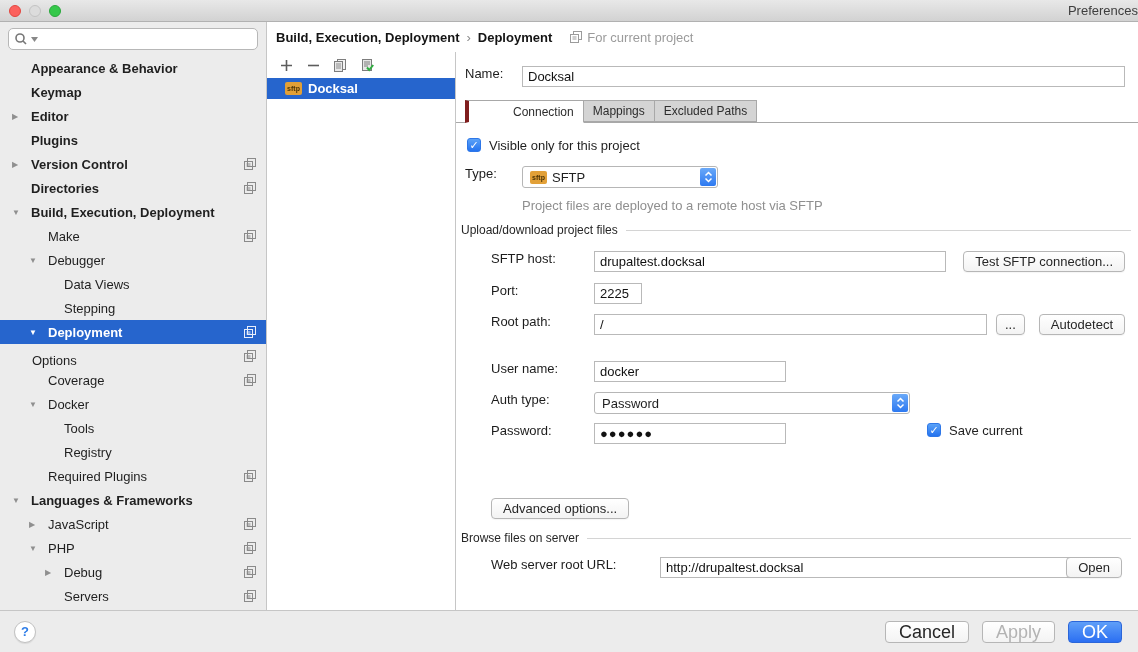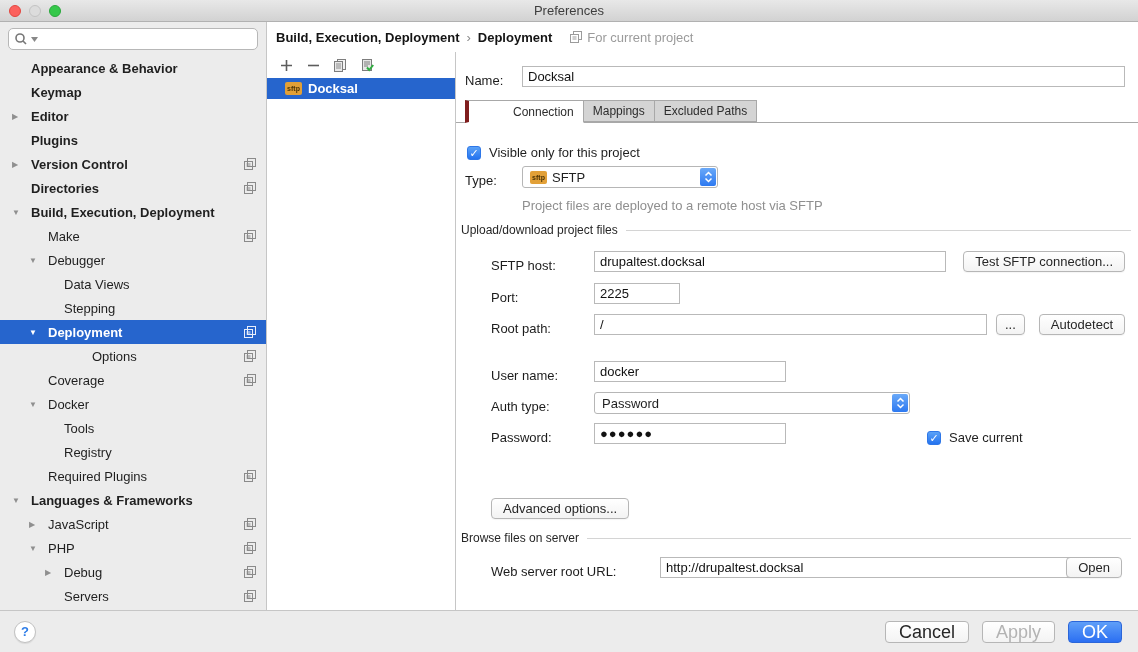--- a/index.html
+++ b/index.html
@@ -7,21 +7,21 @@
   body { font-family:"Liberation Sans","DejaVu Sans",sans-serif; }
   .window {
     position:relative; width:1138px; height:652px; background:#fff;
     overflow:hidden; font-size:13px; color:#1f1f1f;
   }
   
   .titlebar {
     position:absolute; top:0; left:0; right:0; height:22px;
     background:linear-gradient(#e8e8e8,#d2d2d2);
     border-bottom:1px solid #b1b1b1;
-    display:flex; align-items:center; justify-content:center;
+    display:flex; align-items:center; justify-content:flex-end;
   }
   .titlebar-title { font-size:13px; color:#3e3e3e; }
   .traffic { position:absolute; left:9px; top:5px; display:flex; gap:8px; }
   .light { width:12px; height:12px; border-radius:50%; }
   .light.close { background:#fc615d; border:1px solid #e24740; }
   .light.min   { background:#dcdcdc; border:1px solid #c3c3c3; }
   .light.zoom  { background:#35c84a; border:1px solid #2aa83c; }
 
   
   .main-area { position:absolute; top:22px; left:0; right:0; bottom:42px; display:flex; }
@@ -61,21 +61,21 @@
   .tool-btn { width:16px; height:16px; display:flex; align-items:center; justify-content:center; color:#616161; cursor:default; }
   .server-item { height:21px; display:flex; align-items:center; gap:6px; padding-left:18px; background:#2665cd; color:#fff; font-weight:bold; }
   .sftp-badge {
     width:17px; height:13px; background:#e2a037; border-radius:2px; flex:none;
     display:flex; align-items:center; justify-content:center;
     font-size:7px; font-weight:bold; color:#4d3405; letter-spacing:0;
   }
 
   
   .form-panel { flex:1; position:relative; min-width:0; }
-  .frow { position:absolute; height:22px; display:flex; align-items:flex-end; }
+  .frow { position:absolute; height:22px; display:flex; align-items:flex-start; }
   .flabel { color:#1c1c1c; }
   .txt {
     position:absolute; height:21px; border:1px solid #b9b9b9; background:#fff;
     font:inherit; padding:0 5px; outline:none; color:#111;
   }
   .mac-btn {
     position:absolute; height:21px; border:1px solid #b6b6b6; border-radius:4px;
     background:linear-gradient(#ffffff,#f3f3f3); font:inherit; font-size:13px; color:#262626;
     padding:0 11px; box-shadow:0 1px 1px rgba(0,0,0,.04); cursor:default;
   }
@@ -217,21 +217,21 @@
           </div>
           <div class="tree-row bold selected" style="padding-left: 48px;">
             <span class="tree-arrow" style="left: 29px;">▼</span>
             <span class="lbl">Deployment</span>
             <span class="proj-icon"><svg width="12" height="12" viewBox="0 0 12 12">
                 <rect x="3.5" y="0.5" width="8" height="8" fill="none" stroke="currentColor"></rect>
                 <rect x="0.5" y="3.5" width="8" height="8" fill="none" stroke="currentColor"></rect>
                 <path d="M2.5 6h4M2.5 8h4" stroke="currentColor" fill="none"></path>
               </svg></span>
           </div>
-          <div class="tree-row" style="padding-left: 92px;">
+          <div class="tree-row" style="padding-left: 32px; align-items: flex-end;">
             <span class="lbl">Options</span>
             <span class="proj-icon"><svg width="12" height="12" viewBox="0 0 12 12">
                 <rect x="3.5" y="0.5" width="8" height="8" fill="none" stroke="currentColor"></rect>
                 <rect x="0.5" y="3.5" width="8" height="8" fill="none" stroke="currentColor"></rect>
                 <path d="M2.5 6h4M2.5 8h4" stroke="currentColor" fill="none"></path>
               </svg></span>
           </div>
           <div class="tree-row" style="padding-left: 48px;">
             <span class="lbl">Coverage</span>
             <span class="proj-icon"><svg width="12" height="12" viewBox="0 0 12 12">
@@ -396,21 +396,21 @@
 
           <div class="frow" style="top:199px; left:35px;">
             <span class="flabel">SFTP host:</span>
           </div>
           <input class="txt" style="top: 199px; left: 138px; width: 352px;" value="drupaltest.docksal">
           <button class="mac-btn" style="top:199px; right:13px;">Test SFTP connection...</button>
 
           <div class="frow" style="top:231px; left:35px;">
             <span class="flabel">Port:</span>
           </div>
-          <input class="txt" style="top: 231px; left: 138px; width: 86px;" value="2225">
+          <input class="txt" style="top: 231px; left: 138px; width: 48px;" value="2225">
 
           <div class="frow" style="top:262px; left:35px;">
             <span class="flabel">Root path:</span>
           </div>
           <input class="txt" style="top: 262px; left: 138px; width: 393px;" value="/">
           <button class="mac-btn" style="top:262px; left:540px; padding:0 8px;">...</button>
           <button class="mac-btn" style="top:262px; right:13px;">Autodetect</button>
 
           <div class="frow" style="top:309px; left:35px;">
             <span class="flabel">User name:</span>

